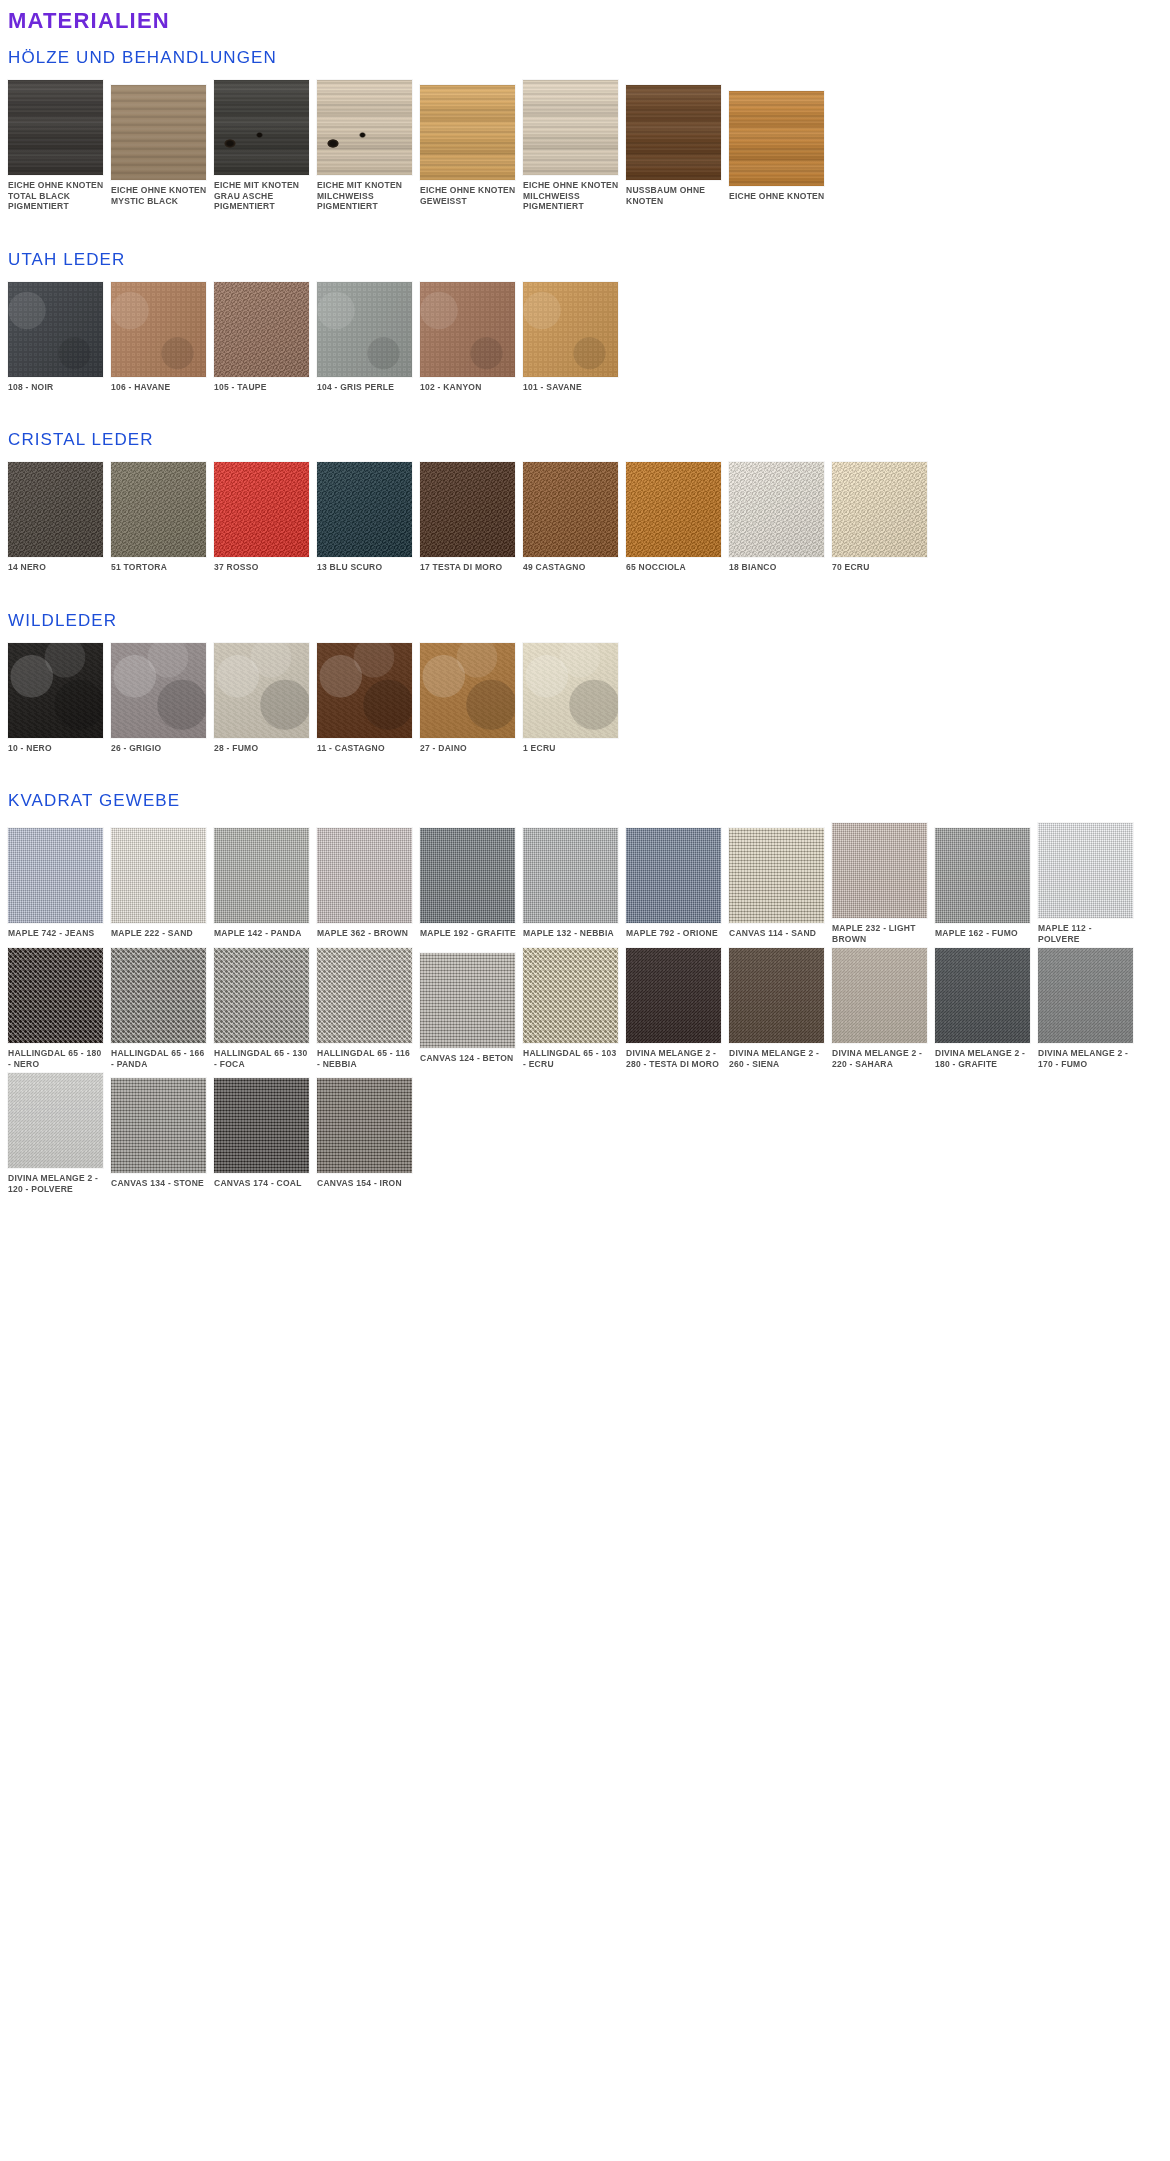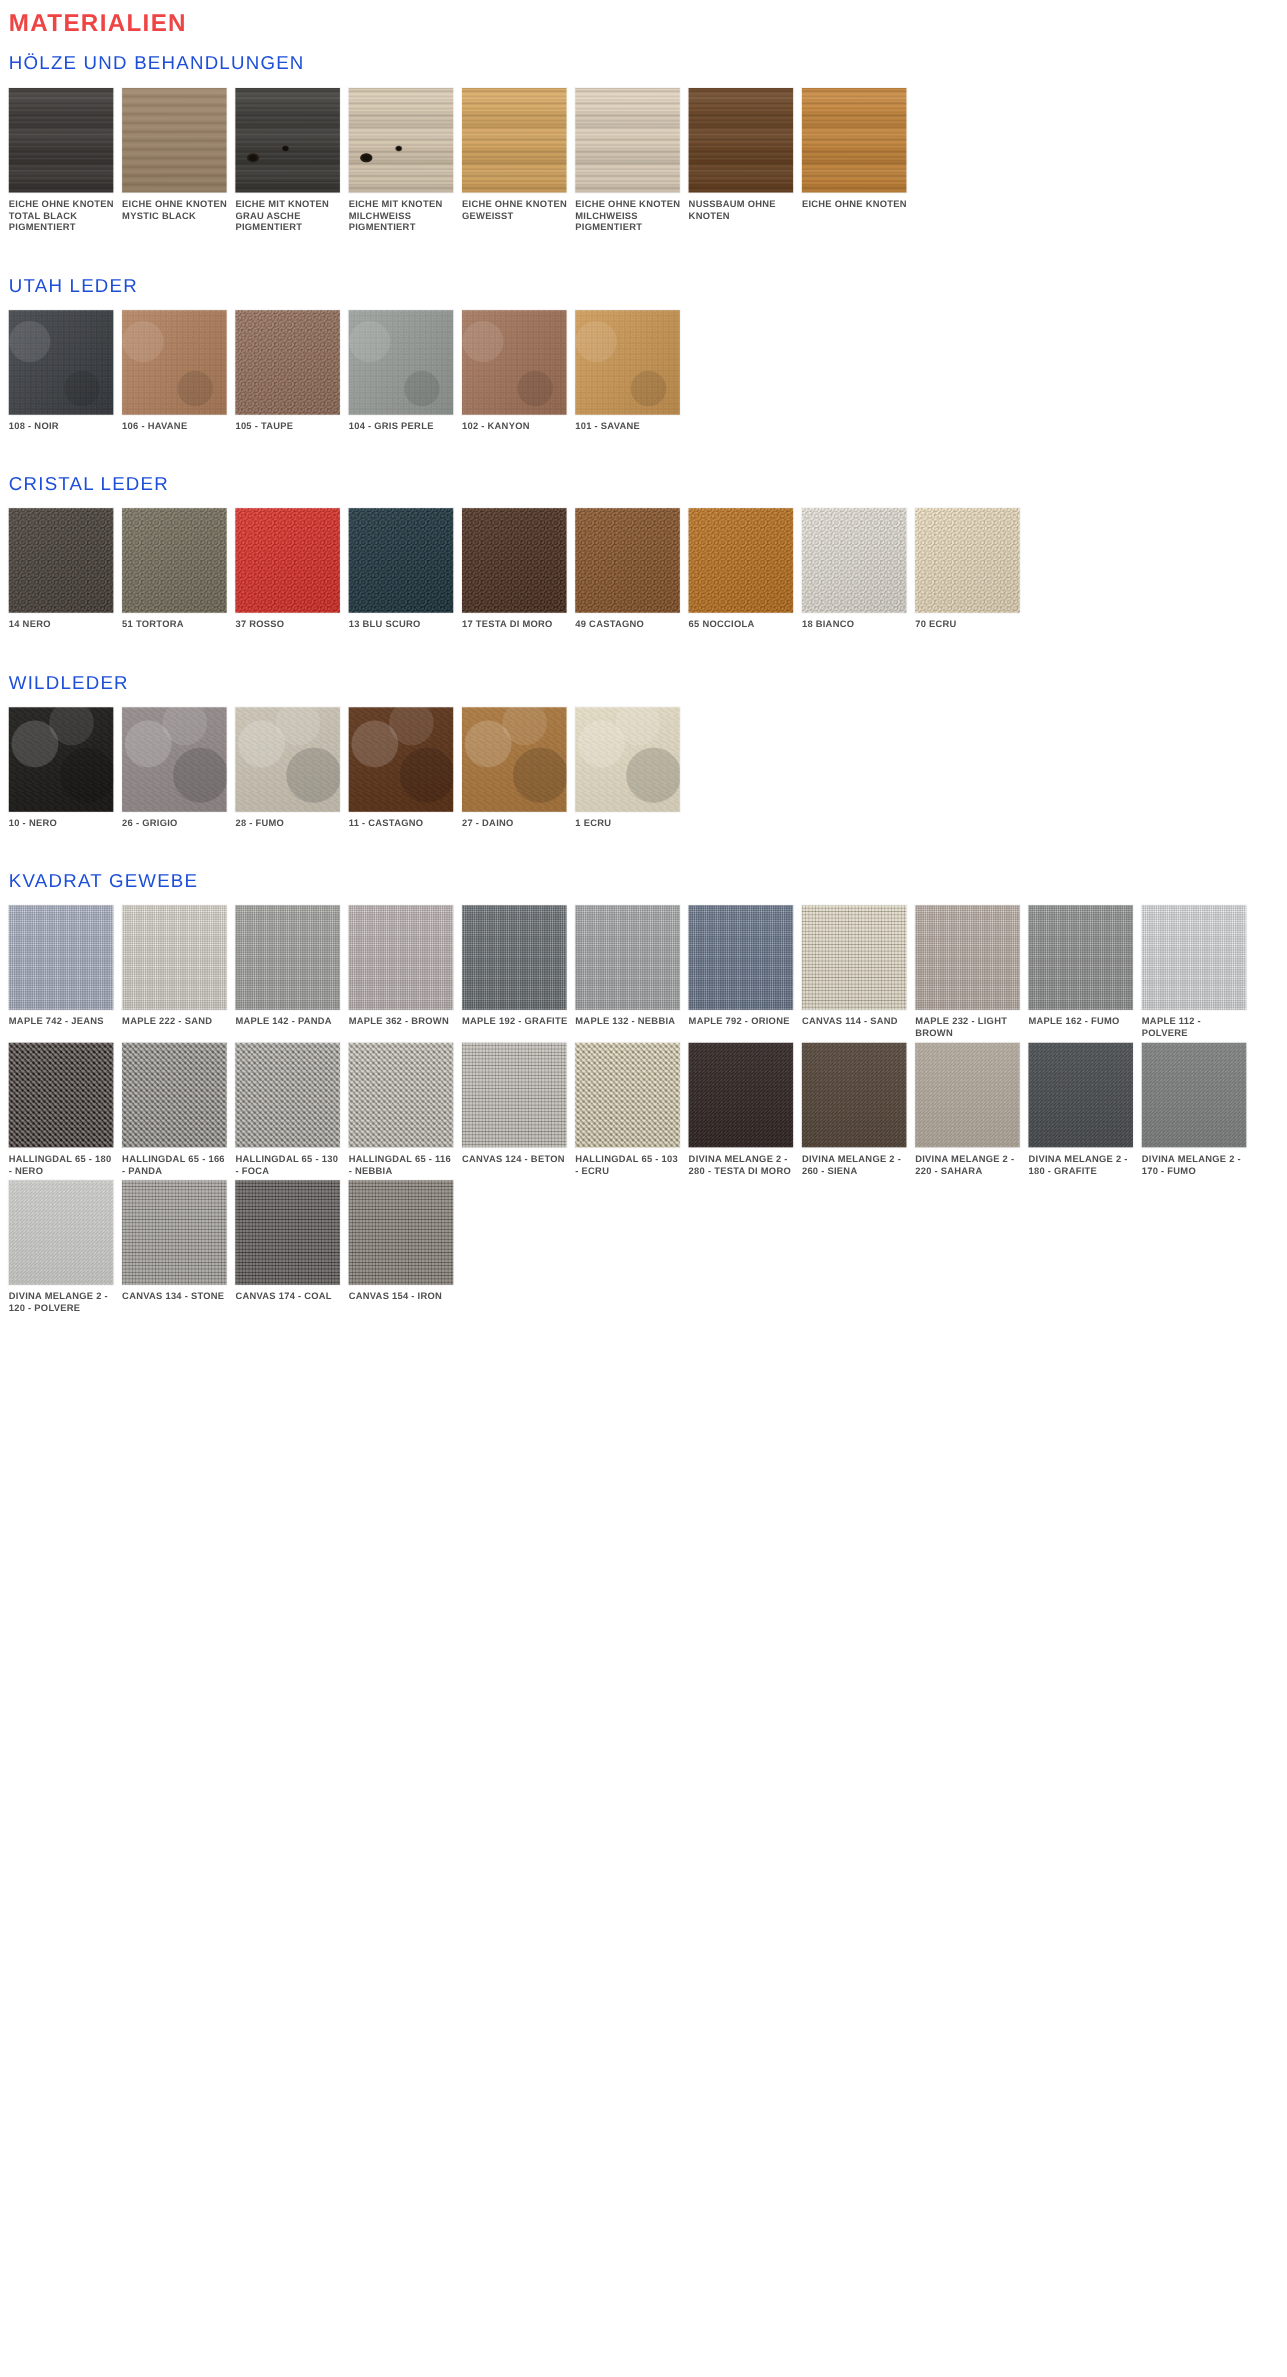--- a/index.html
+++ b/index.html
@@ -16,40 +16,41 @@
   }
   .page {
     width: 1170px;
     padding: 0 0 40px 0;
     position: relative;
   }
   .page-title {
     font-size: 22px;
     font-weight: 700;
     letter-spacing: 1.2px;
-    color: #ef4444;
+    color: #6d28d9;
     padding: 8px 0 0 8px;
     margin: 0 0 14px 0;
     text-transform: uppercase;
   }
   .section { margin: 0 0 0 0; }
   .section-title {
     font-size: 17px;
     font-weight: 400;
     letter-spacing: 1.1px;
     color: #1d4ed8;
     padding: 0 0 0 8px;
     margin: 0 0 12px 0;
     text-transform: uppercase;
   }
   .swatch-grid {
     display: flex;
     flex-wrap: wrap;
     padding-left: 8px;
     gap: 0;
+    align-items: center;
   }
   .swatch {
     width: 100px;
     margin-right: 3px;
     margin-bottom: 4px;
     display: block;
     cursor: pointer;
     background: transparent;
     border: none;
     padding: 0;

